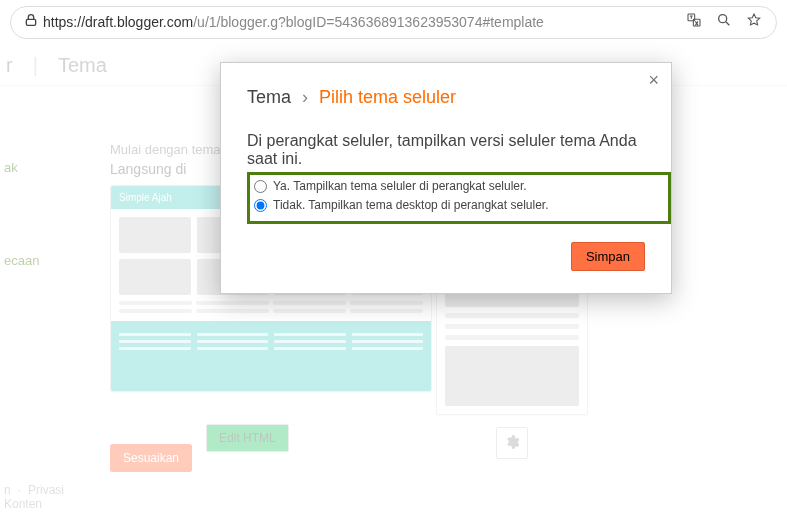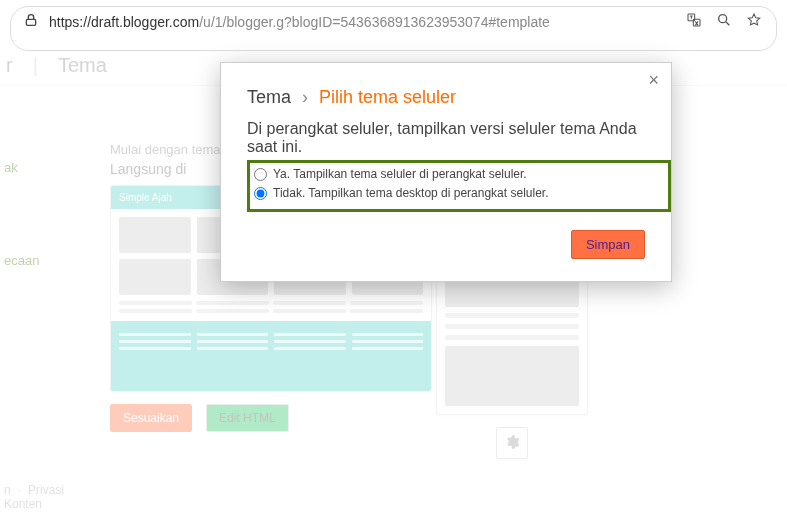--- a/index.html
+++ b/index.html
@@ -14,24 +14,24 @@
     position: relative;
   }
 
   
   .addr-bar {
     display: flex;
     align-items: center;
     border: 1px solid #ddd;
     border-radius: 18px;
     margin: 6px 10px;
-    padding: 5px 14px 19px 12px;
+    padding: 5px 14px 7px 12px;
     font-size: 14px;
     color: #333;
-    gap: 10px;
+    gap: 4px;
   }
   .addr-bar .lock {
     font-size: 14px;
     color: #555;
   }
   .addr-bar .url {
     flex: 1;
     white-space: nowrap;
     overflow: hidden;
   }
@@ -145,20 +145,21 @@
     background:#22c55e;
     padding:6px 12px;
     font-size:12px;
     border-radius:2px;
     color:#555;
   }
   .btn.orange {
     background:#ff7043;
     border-color:#ff7043;
     color:#fff;
+    margin-top:40px;
   }
   .gear-btn{
     width:30px;height:30px;border:1px solid #ccc;border-radius:2px;
     display:flex;align-items:center;justify-content:center;color:#888;background:#fff;
   }
 
   .footer-links{
     position:absolute;
     left:4px;
     bottom:8px;
@@ -183,21 +184,21 @@
     top:8px; right:12px;
     color:#777;
     font-size:18px;
     cursor:pointer;
     line-height:1;
   }
   .modal-inner{ padding: 24px 26px 22px 26px;}
   .modal .title {
     font-size:18px;
     color:#444;
-    margin-bottom:12px;
+    margin-bottom:24px;
   }
   .modal .title .sep{ color:#888; margin:0 6px;}
   .modal .title .orange{ color:#ff6d00;}
   .modal .desc{ font-size:16px; color:#444; margin-bottom:4px;}
   .radio-row{
     font-size:12px; color:#444; display:flex; align-items:center; gap:6px;
     line-height:1.6;
   }
   .radio-row input{ margin:0;}
   .highlight{
@@ -205,21 +206,21 @@
     padding:2px 4px 6px 4px;
     margin-top:0;
     width: 410px;
   }
   .modal .save-row{
     text-align:right;
     margin-top:18px;
   }
   .btn-save{
     background:#ff7043;
-    color:#4c1d95;
+    color:#000000;
     border:1px solid #e05a2e;
     padding:6px 14px;
     font-size:13px;
     border-radius:2px;
     cursor:pointer;
   }
 </style>
 </head>
 <body>
 

